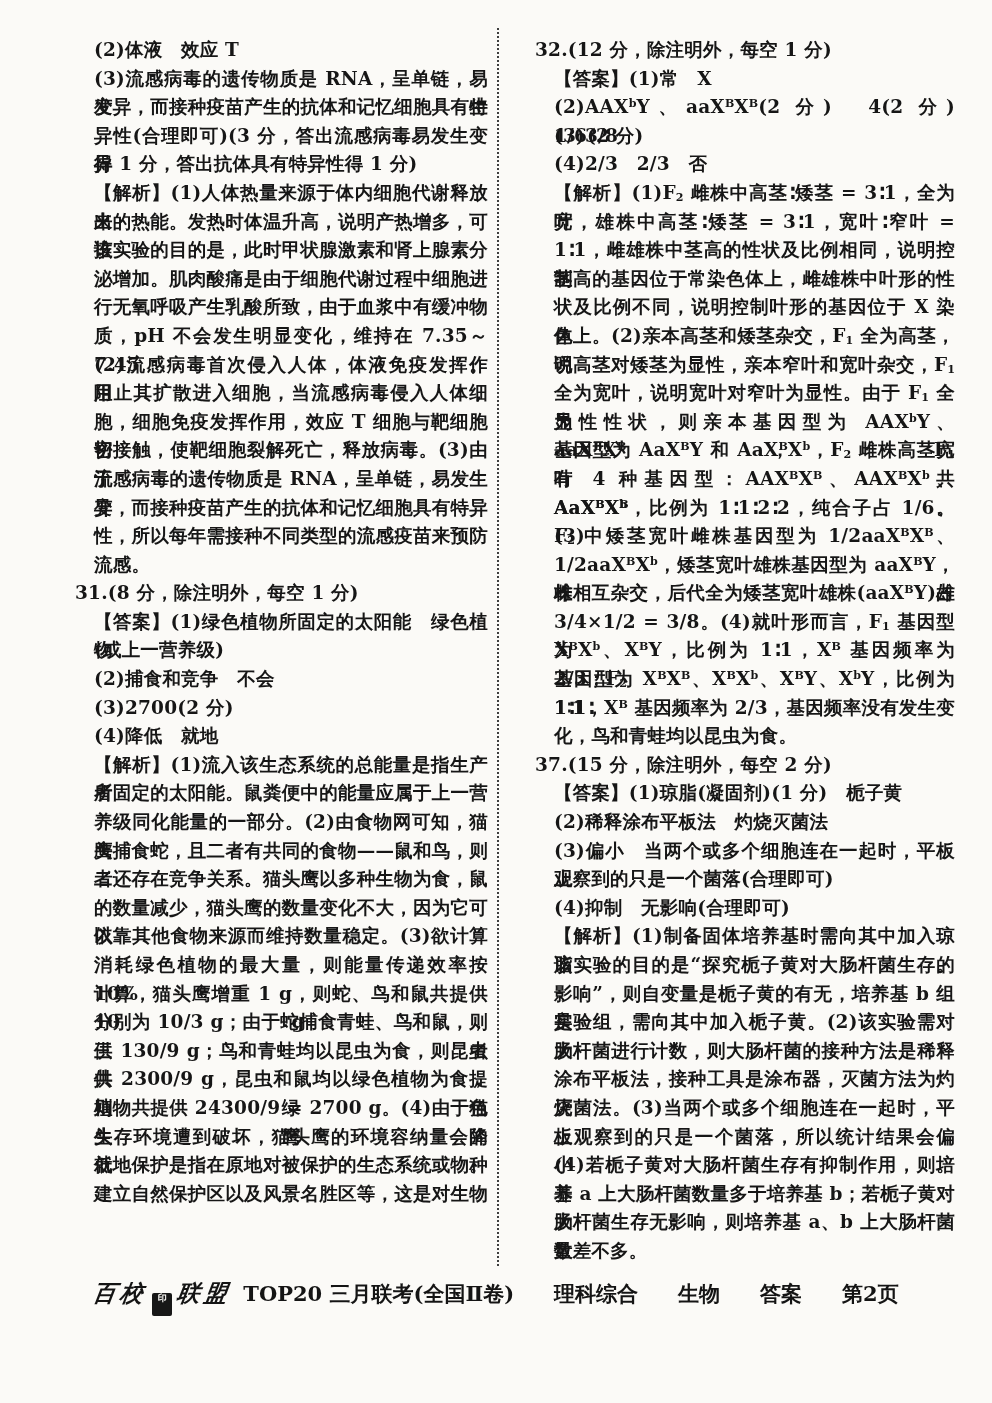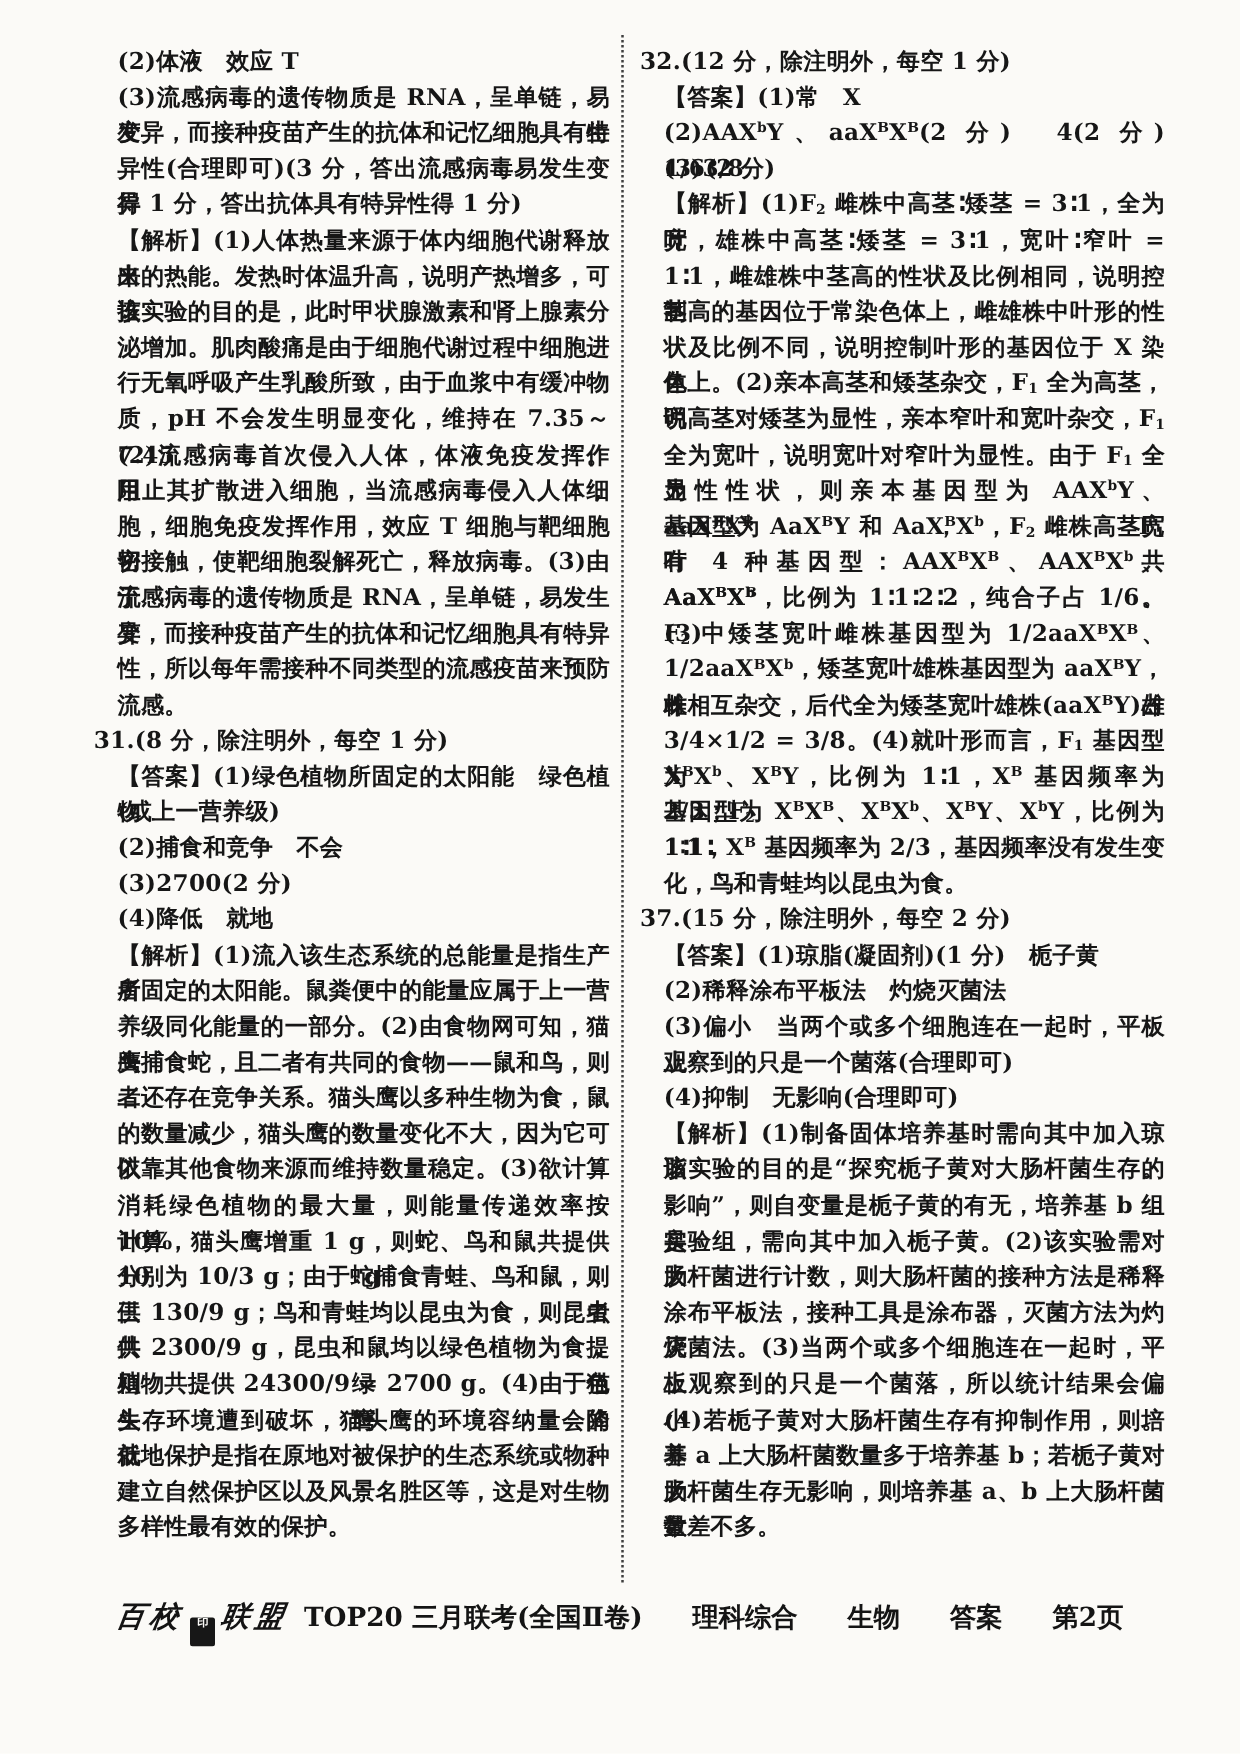--- a/index.html
+++ b/index.html
@@ -13,21 +13,21 @@
   }
   .col{
     position:absolute;
     top:36px;
     font-weight:bold;
     font-size:18.5px;
     line-height:28.6px;
     letter-spacing:0.2px;
   }
   .col-left{left:94px;width:394px;}
-  .col-right{left:531px;width:401px;}
+  .col-right{left:554px;width:401px;}
   .line{
     text-align:justify;
     text-align-last:justify;
     white-space:normal;
     height:28.6px;
   }
   .line.no-j{text-align-last:left;}
   .line.outdent{text-indent:-19px;}
   sup{font-size:0.60em;line-height:0;vertical-align:0.55em;letter-spacing:0;}
   sub{font-size:0.60em;line-height:0;vertical-align:-0.2em;letter-spacing:0;}
@@ -106,30 +106,30 @@
       <div class="line">依靠其他食物来源而维持数量稳定。(3)欲计算</div>
       <div class="line">消耗绿色植物的最大量，则能量传递效率按 10%</div>
       <div class="line">计算，猫头鹰增重 1 g，则蛇、鸟和鼠共提供 10 g，</div>
       <div class="line">分别为 10/3 g；由于蛇捕食青蛙、鸟和鼠，则三者</div>
       <div class="line">供 130/9 g；鸟和青蛙均以昆虫为食，则昆虫共提</div>
       <div class="line">供 2300/9 g，昆虫和鼠均以绿色植物为食，则绿色</div>
       <div class="line">植物共提供 24300/9 = 2700 g。(4)由于猫头鹰的</div>
       <div class="line">生存环境遭到破坏，猫头鹰的环境容纳量会降低。</div>
       <div class="line">就地保护是指在原地对被保护的生态系统或物种</div>
       <div class="line">建立自然保护区以及风景名胜区等，这是对生物</div>
-      <div class="line no-j">多样性最有效的保护。</div>
     </div>
 
   <div class="divider"></div>
 
   <div class="col col-right">
       <div class="line no-j outdent">32.(12 分，除注明外，每空 1 分)</div>
       <div class="line no-j">【答案】(1)常　X</div>
       <div class="line no-j">(2)AAX<sup>b</sup>Y、aaX<sup>B</sup>X<sup>B</sup>(2 分)　4(2 分)　1/6(2 分)</div>
       <div class="line no-j">(3)3/8</div>
+      <div class="line no-j">(4)2/3　2/3　否</div>
       <div class="line">【解析】(1)F<sub>2</sub> 雌株中高茎∶矮茎 = 3∶1，全为宽</div>
       <div class="line">叶，雄株中高茎∶矮茎 = 3∶1，宽叶∶窄叶 =</div>
       <div class="line">1∶1，雌雄株中茎高的性状及比例相同，说明控制</div>
       <div class="line">茎高的基因位于常染色体上，雌雄株中叶形的性</div>
       <div class="line">状及比例不同，说明控制叶形的基因位于 X 染色</div>
       <div class="line">体上。(2)亲本高茎和矮茎杂交，F<sub>1</sub> 全为高茎，说</div>
       <div class="line">明高茎对矮茎为显性，亲本窄叶和宽叶杂交，F<sub>1</sub></div>
       <div class="line">全为宽叶，说明宽叶对窄叶为显性。由于 F<sub>1</sub> 全为</div>
       <div class="line">显性性状，则亲本基因型为 AAX<sup>b</sup>Y、aaX<sup>B</sup>X<sup>B</sup>，F<sub>1</sub></div>
       <div class="line">基因型为 AaX<sup>B</sup>Y 和 AaX<sup>B</sup>X<sup>b</sup>，F<sub>2</sub> 雌株高茎宽叶共</div>

